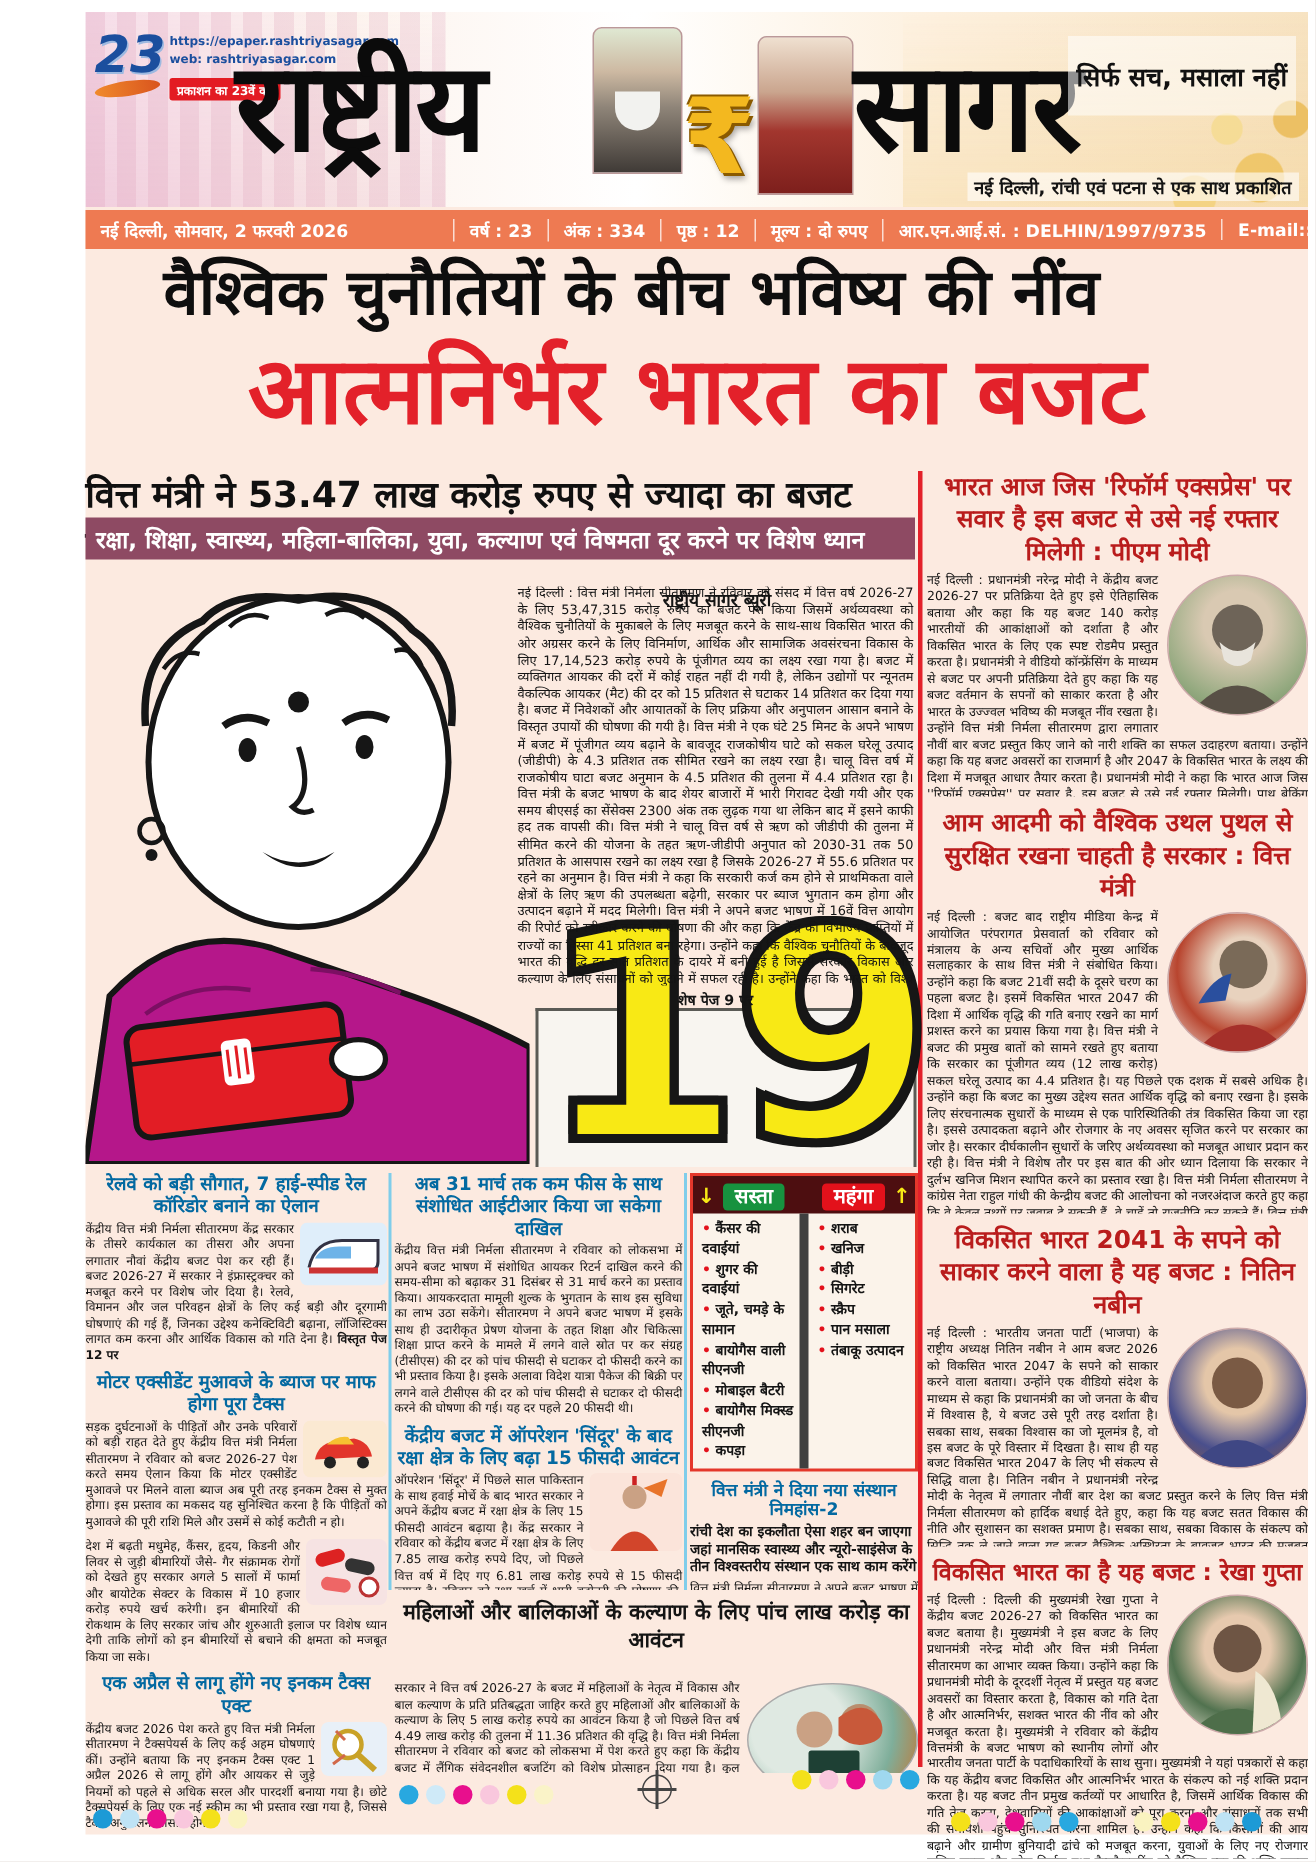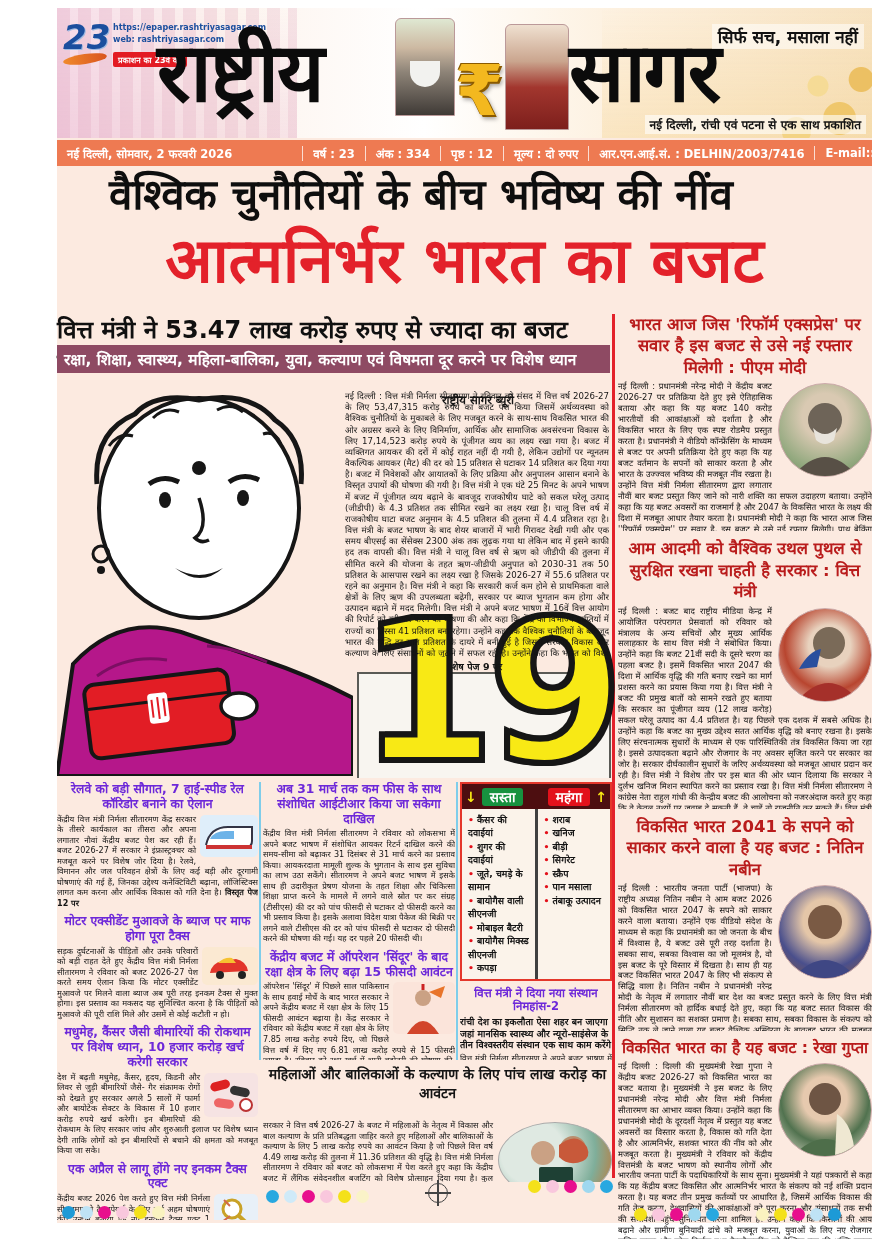--- a/index.html
+++ b/index.html
@@ -30,21 +30,21 @@
   .m-title.second{left:512px;}
   .m-photo{position:absolute;border:1px solid #b99;overflow:hidden;}
   .m-photo.modi{left:338px;top:10px;width:58px;height:96px;border-radius:6px 6px 0 0;
         background:linear-gradient(180deg,#dfe8d2 0%,#cdb9a2 30%,#8e8478 55%,#3f3a36 100%);}
   .m-photo.fm{left:448px;top:16px;width:62px;height:104px;border-radius:6px 6px 0 0;
         background:linear-gradient(180deg,#efe0d0 0%,#caa58e 35%,#a2362e 60%,#7d1f1c 100%);}
   .beard{position:absolute;left:14px;bottom:28px;width:30px;height:26px;border-radius:0 0 15px 15px;background:#f2f2ef;}
   .m-rupee{position:absolute;left:398px;top:48px;font-size:70px;font-weight:800;color:#f3b81f;
            text-shadow:2px 2px 0 #8a5a00,-1px -1px 0 #8a5a00,3px 4px 4px rgba(0,0,0,.35);line-height:1;}
   .m-tagline{position:absolute;right:8px;top:16px;font-size:17px;font-weight:800;color:#111;
-             background:rgba(255,255,255,.55);padding:1px 6px;}
+             background:rgba(255,255,255,.55);padding:15px 6px;}
   .m-publine{position:absolute;right:6px;bottom:4px;font-size:12px;font-weight:800;color:#141414;
              background:rgba(255,255,255,.6);padding:1px 5px;}
   
   .infobar{position:absolute;left:57px;top:140px;width:815px;height:26px;background:#ee7a52;
            display:flex;align-items:center;color:#fff;font-size:11.5px;font-weight:bold;}
   .infobar .cell{padding:0 10px;white-space:nowrap;}
   .infobar .cell + .cell{border-left:1px solid rgba(255,255,255,.75);}
   .infobar .cell.date{margin-right:60px;}
   
   .kicker{position:absolute;left:57px;top:172px;width:728px;text-align:center;
@@ -80,35 +80,35 @@
   .ph-modi{background:radial-gradient(circle at 50% 35%,#d9c9b2 0 30%,#93a97f 70%,#6d855e 100%);}
   .ph-fm{background:radial-gradient(circle at 55% 40%,#e8d2be 0 28%,#b8452f 60%,#f0e8e0 100%);}
   .ph-nabin{background:radial-gradient(circle at 50% 38%,#e4c6a8 0 30%,#4a4f8c 65%,#8c5a3c 100%);}
   .ph-rekha{background:radial-gradient(circle at 50% 38%,#e6c9ae 0 30%,#51724f 60%,#efe9d8 100%);}
   
   .col1{position:absolute;left:57px;top:782px;width:201px;height:438px;overflow:hidden;}
   .col2{position:absolute;left:263px;top:782px;width:192px;height:278px;overflow:hidden;}
   .col3{position:absolute;left:460px;top:782px;width:152px;height:278px;overflow:hidden;}
   .vline-blue{position:absolute;width:2px;background:#7fcdea;top:782px;height:278px;}
   .b-art{margin-bottom:6px;}
-  .b-art .hl{font-size:12.3px;font-weight:800;line-height:1.2;color:#6d28d9;text-align:center;margin-bottom:2px;}
+  .b-art .hl{font-size:12.3px;font-weight:800;line-height:1.2;color:#0369a1;text-align:center;margin-bottom:2px;}
   .b-art .sh{font-size:9.3px;font-weight:800;line-height:1.25;margin:2px 0;}
   .b-art .bd{font-size:8.1px;line-height:1.3;text-align:justify;}
   .b-art .cont{font-weight:800;}
   .mini{float:right;margin:1px 0 2px 4px;border-radius:4px;}
   
   .smbox{border:2px solid #e4372b;background:#fbf3ea;margin-bottom:6px;}
   .smhead{display:flex;justify-content:space-between;align-items:flex-start;background:#4d0e10;padding:3px 3px;}
   .chip{color:#fff;font-weight:800;font-size:13.5px;padding:1px 8px;border-radius:3px;}
   .chip.sasta{background:#17923f;}
   .chip.mahanga{background:#e3111b;}
   .arrow{color:#f8e915;font-weight:900;font-size:14px;}
   .smcols{display:flex;}
   .smcol{flex:1;padding:4px 3px 4px 6px;}
-  .smcol.left{border-right:3px solid #404040;}
+  .smcol.left{border-right:6px solid #404040;}
   .smitem{font-size:9.3px;font-weight:800;line-height:1.45;color:#141414;}
   .smitem .bu{color:#e3111b;margin-right:3px;}
   
   .span-art{position:absolute;left:263px;top:1064px;width:349px;height:118px;overflow:hidden;}
   .span-art .hl{font-size:14px;font-weight:800;text-align:center;margin-bottom:18px;}
   .span-art .bd{font-size:8.1px;line-height:1.3;text-align:justify;}
   .ovalphoto{float:right;width:112px;height:74px;border-radius:50%;margin:2px 0 2px 5px;
              background:radial-gradient(circle at 30% 40%,#dfe9e2 0 35%,#7fae9a 70%,#c7742f 100%);
              border:1px solid #aaa;position:relative;overflow:hidden;}
   
@@ -147,21 +147,21 @@
     <div class="m-tagline">सिर्फ सच, मसाला नहीं</div>
     <div class="m-publine">नई दिल्ली, रांची एवं पटना से एक साथ प्रकाशित</div>
   </div>
 
   <div class="infobar">
     <span class="cell date">नई दिल्ली, सोमवार, 2 फरवरी 2026</span>
     <span class="cell">वर्ष : 23</span>
     <span class="cell">अंक : 334</span>
     <span class="cell">पृष्ठ : 12</span>
     <span class="cell">मूल्य : दो रुपए</span>
-    <span class="cell">आर.एन.आई.सं. : DELHIN/2003/7416</span>
+    <span class="cell">आर.एन.आई.सं. : DELHIN/1997/9735</span>
     <span class="cell">E-mail:: rashtriyasagar@gmail.com</span>
   </div>
 
   <div class="kicker">वैश्विक चुनौतियों के बीच भविष्य की नींव</div>
   <div class="mainhead">आत्मनिर्भर भारत का बजट</div>
   <div class="subhead">वित्त मंत्री ने 53.47 लाख करोड़ रुपए से ज्यादा का बजट किया पेश</div>
   <div class="strap">रक्षा, शिक्षा, स्वास्थ्य, महिला-बालिका, युवा, कल्याण एवं विषमता दूर करने पर विशेष ध्यान</div>
   <div class="vline-red"></div>
 
   <div class="lead">
@@ -284,21 +284,20 @@
             <path d="M16 16 q6 -6 14 -5 l4 5 z" fill="#f6c231"></path>
             <circle cx="18" cy="28" r="4" fill="#222"></circle>
             <circle cx="40" cy="28" r="4" fill="#222"></circle>
           </svg>
         <span>सड़क दुर्घटनाओं के पीड़ितों और उनके परिवारों को बड़ी राहत देते हुए केंद्रीय वित्त मंत्री निर्मला सीतारमण ने रविवार को बजट 2026-27 पेश करते समय ऐलान किया कि मोटर एक्सीडेंट मुआवजे पर मिलने वाला ब्याज अब पूरी तरह इनकम टैक्स से मुक्त होगा। इस प्रस्ताव का मकसद यह सुनिश्चित करना है कि पीड़ितों को मुआवजे की पूरी राशि मिले और उसमें से कोई कटौती न हो।</span>
       </div>
       <div class="clear"></div>
     </div>
 
     <div class="b-art">
-      <div class="hl">मधुमेह, कैंसर जैसी बीमारियों की रोकथाम पर विशेष ध्यान, 10 हजार करोड़ खर्च करेगी सरकार</div>
       <div class="bd">
         <svg class="mini" width="54" height="44" viewBox="0 0 54 44">
             <rect width="54" height="44" rx="5" fill="#f6e3e3"></rect>
             <rect x="6" y="8" width="20" height="9" rx="4.5" fill="#d22" transform="rotate(-15 16 12)"></rect>
             <rect x="26" y="14" width="20" height="9" rx="4.5" fill="#333" transform="rotate(12 36 18)"></rect>
             <rect x="10" y="26" width="20" height="9" rx="4.5" fill="#e66" transform="rotate(8 20 30)"></rect>
             <circle cx="42" cy="32" r="6" fill="#fff" stroke="#b33" stroke-width="2"></circle>
           </svg>
         <span>देश में बढ़ती मधुमेह, कैंसर, हृदय, किडनी और लिवर से जुड़ी बीमारियों जैसे- गैर संक्रामक रोगों को देखते हुए सरकार अगले 5 सालों में फार्मा और बायोटेक सेक्टर के विकास में 10 हजार करोड़ रुपये खर्च करेगी। इन बीमारियों की रोकथाम के लिए सरकार जांच और शुरुआती इलाज पर विशेष ध्यान देगी ताकि लोगों को इन बीमारियों से बचाने की क्षमता को मजबूत किया जा सके।</span>
       </div>

